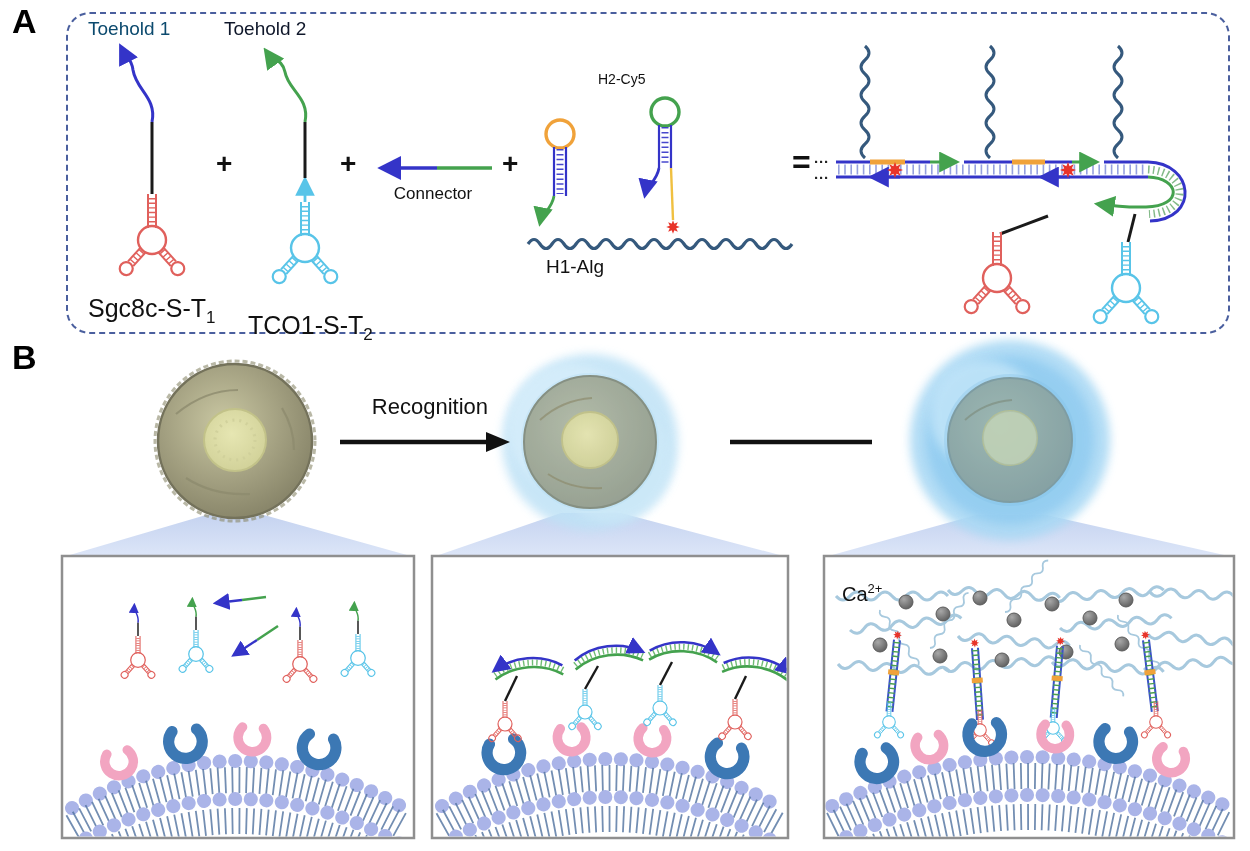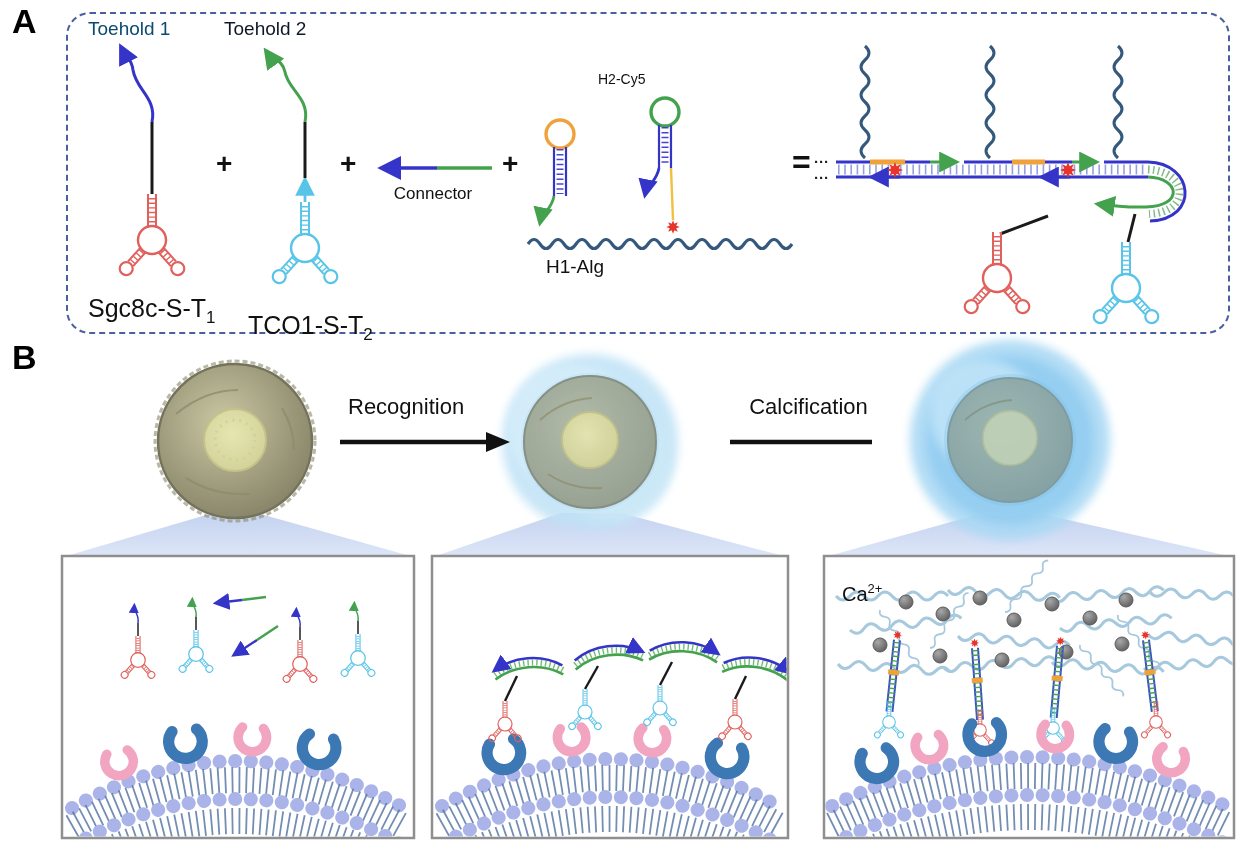--- a/index.html
+++ b/index.html
@@ -430,18 +430,17 @@
 <div class="lbl plus" style="left:502px;top:148px">+</div>
 <div class="lbl plus" style="left:792px;top:144px;font-size:32px">=</div>
 
 <div class="lbl" style="left:368px;top:184px;width:130px;text-align:center;font-size:17px">Connector</div>
 <div class="lbl" style="left:598px;top:71px;font-size:14px">H2-Cy5</div>
 <div class="lbl" style="left:546px;top:256px;font-size:19px">H1-Alg</div>
 
 <div class="lbl name-label" style="left:88px;top:294px"><span>Sgc8c-S-T</span><sub>1</sub></div>
 <div class="lbl name-label" style="left:248px;top:311px"><span>TCO1-S-T</span><sub>2</sub></div>
 
-<div class="lbl stage-label" style="left:348px;top:394px;width:140px;text-align:left">Recognition</div>
-<div class="lbl stage-label" style="left:726px;top:394px;width:165px;text-align:center">Calcification</div>
+<div class="lbl stage-label" style="left:348px;top:394px;width:140px;text-align:right">Recognition</div>
 
 <div class="lbl" style="left:842px;top:581px;font-size:20px"><span>Ca</span><sup>2+</sup></div>
 
 </div>
 
 </body></html>

